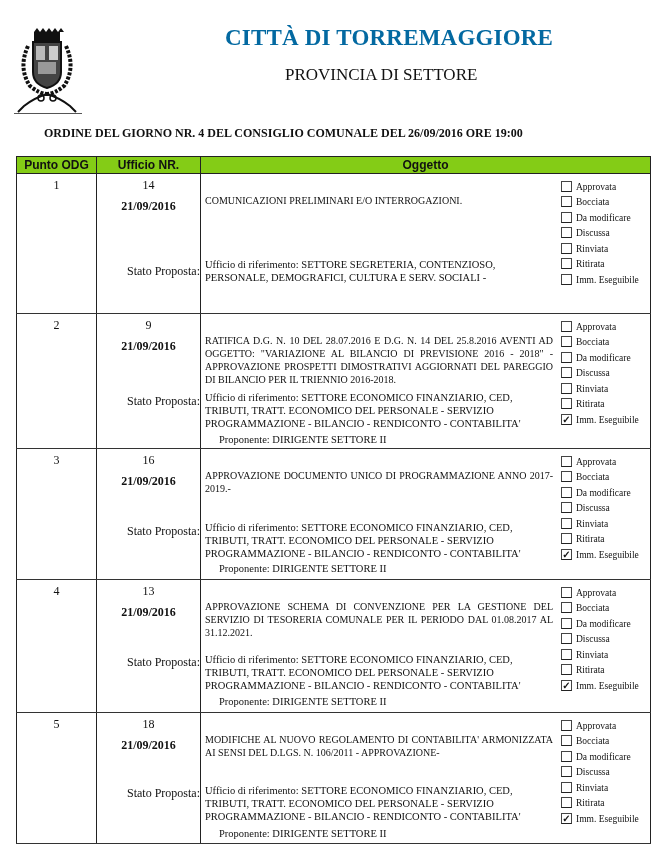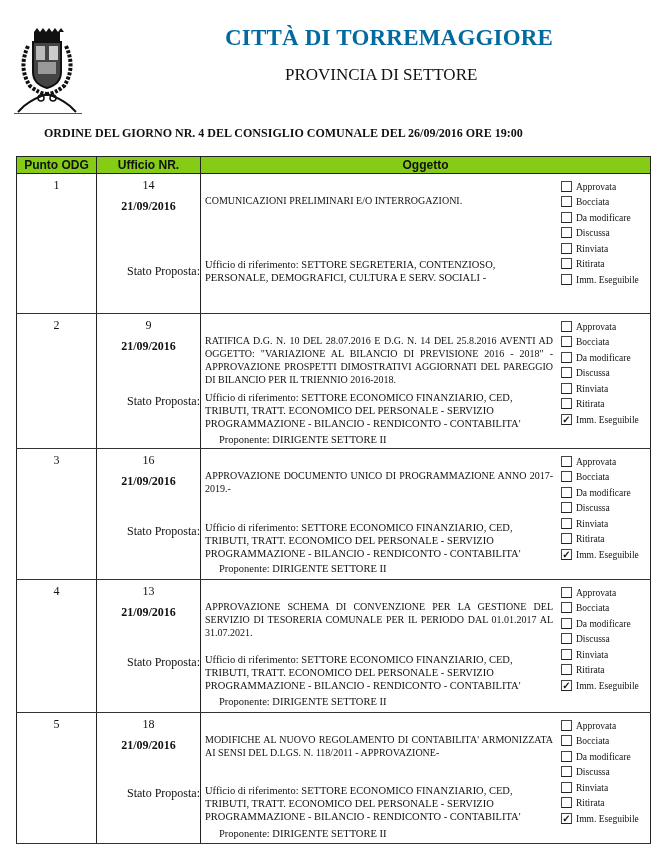--- a/index.html
+++ b/index.html
@@ -244,21 +244,21 @@
   <tr style="height: 133px;">
     <td class="c1">
           <div>4</div>
         </td>
     <td class="c2">
       <div class="pnum">13</div>
       <div class="pdate">21/09/2016</div>
       <div class="stato" style="top: 75px;">Stato Proposta:</div>
     </td>
     <td class="c3">
-      <div class="obj">APPROVAZIONE SCHEMA DI CONVENZIONE PER LA GESTIONE DEL SERVIZIO DI TESORERIA COMUNALE PER IL PERIODO DAL 01.01.2017 AL 31.07.2021.</div>
+      <div class="obj">APPROVAZIONE SCHEMA DI CONVENZIONE PER LA GESTIONE DEL SERVIZIO DI TESORERIA COMUNALE PER IL PERIODO DAL 01.08.2017 AL 31.12.2021.</div>
       <div class="ufficio" style="top: 73px;">Ufficio di riferimento: SETTORE ECONOMICO FINANZIARIO, CED, TRIBUTI, TRATT. ECONOMICO DEL PERSONALE - SERVIZIO PROGRAMMAZIONE  - BILANCIO - RENDICONTO - CONTABILITA'</div>
       <div class="proponente" style="top: 116px;">Proponente: DIRIGENTE SETTORE II</div>
       <div class="checks">
             <div class="chk">
               <span class="box"></span>
               <span>Approvata</span>
             </div>
             <div class="chk">
               <span class="box"></span>
               <span>Bocciata</span>
@@ -290,21 +290,21 @@
   <tr style="height: 131px;">
     <td class="c1">
           <div>5</div>
         </td>
     <td class="c2">
       <div class="pnum">18</div>
       <div class="pdate">21/09/2016</div>
       <div class="stato" style="top: 73px;">Stato Proposta:</div>
     </td>
     <td class="c3">
-      <div class="obj">MODIFICHE AL NUOVO REGOLAMENTO DI CONTABILITA' ARMONIZZATA AI SENSI DEL D.LGS. N. 118/2011 - APPROVAZIONE-</div>
+      <div class="obj">MODIFICHE AL NUOVO REGOLAMENTO DI CONTABILITA' ARMONIZZATA AI SENSI DEL D.LGS. N. 106/2011 - APPROVAZIONE-</div>
       <div class="ufficio" style="top: 71px;">Ufficio di riferimento: SETTORE ECONOMICO FINANZIARIO, CED, TRIBUTI, TRATT. ECONOMICO DEL PERSONALE - SERVIZIO PROGRAMMAZIONE  - BILANCIO - RENDICONTO - CONTABILITA'</div>
       <div class="proponente" style="top: 115px;">Proponente: DIRIGENTE SETTORE II</div>
       <div class="checks">
             <div class="chk">
               <span class="box"></span>
               <span>Approvata</span>
             </div>
             <div class="chk">
               <span class="box"></span>
               <span>Bocciata</span>

